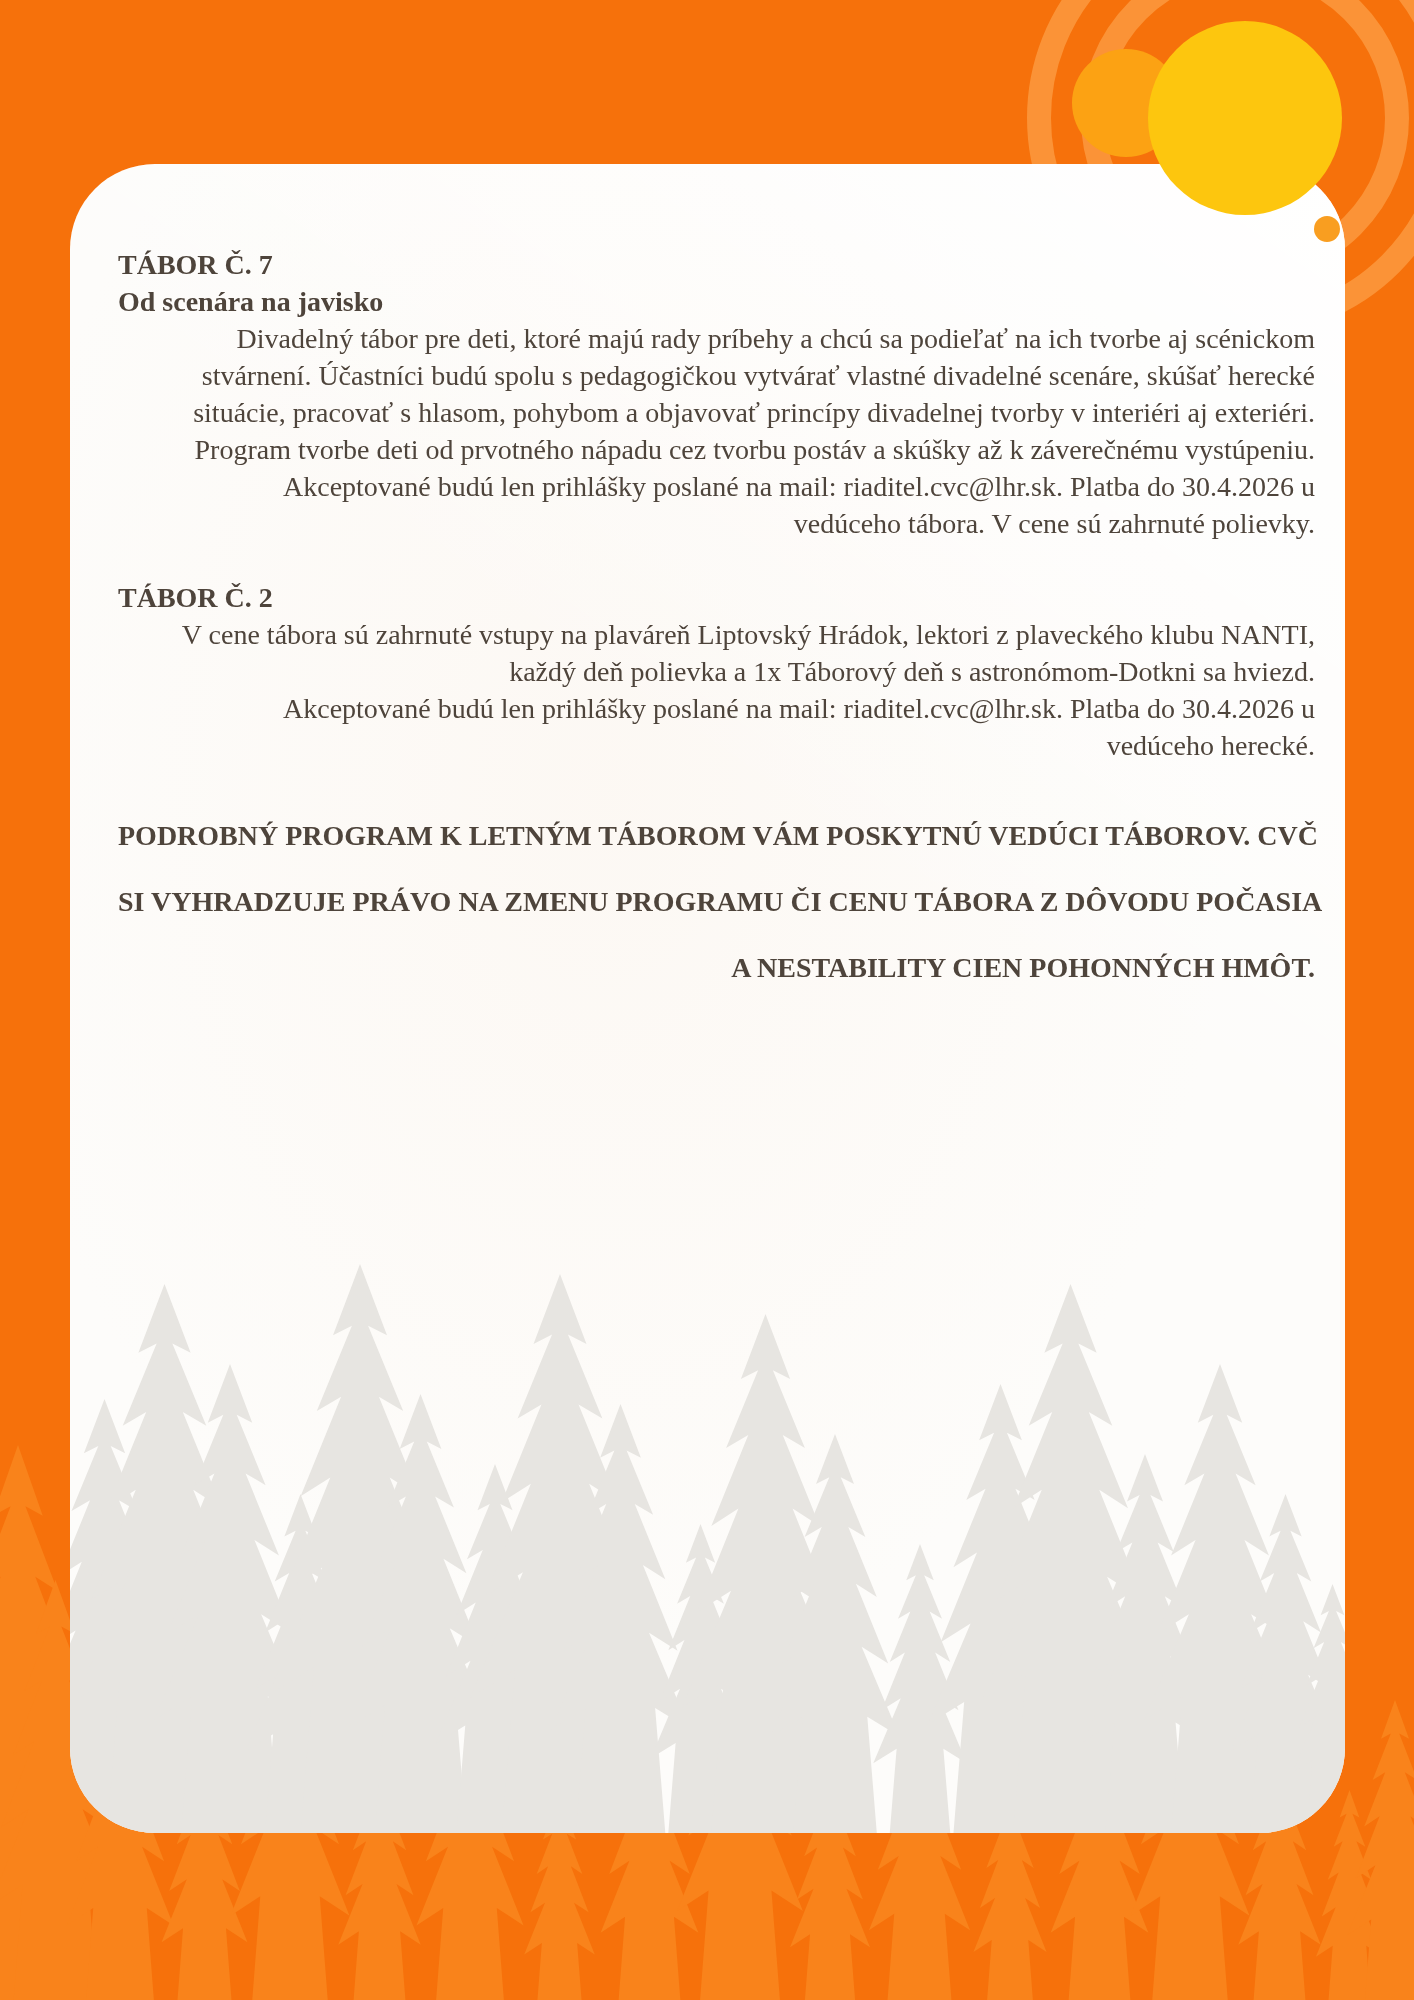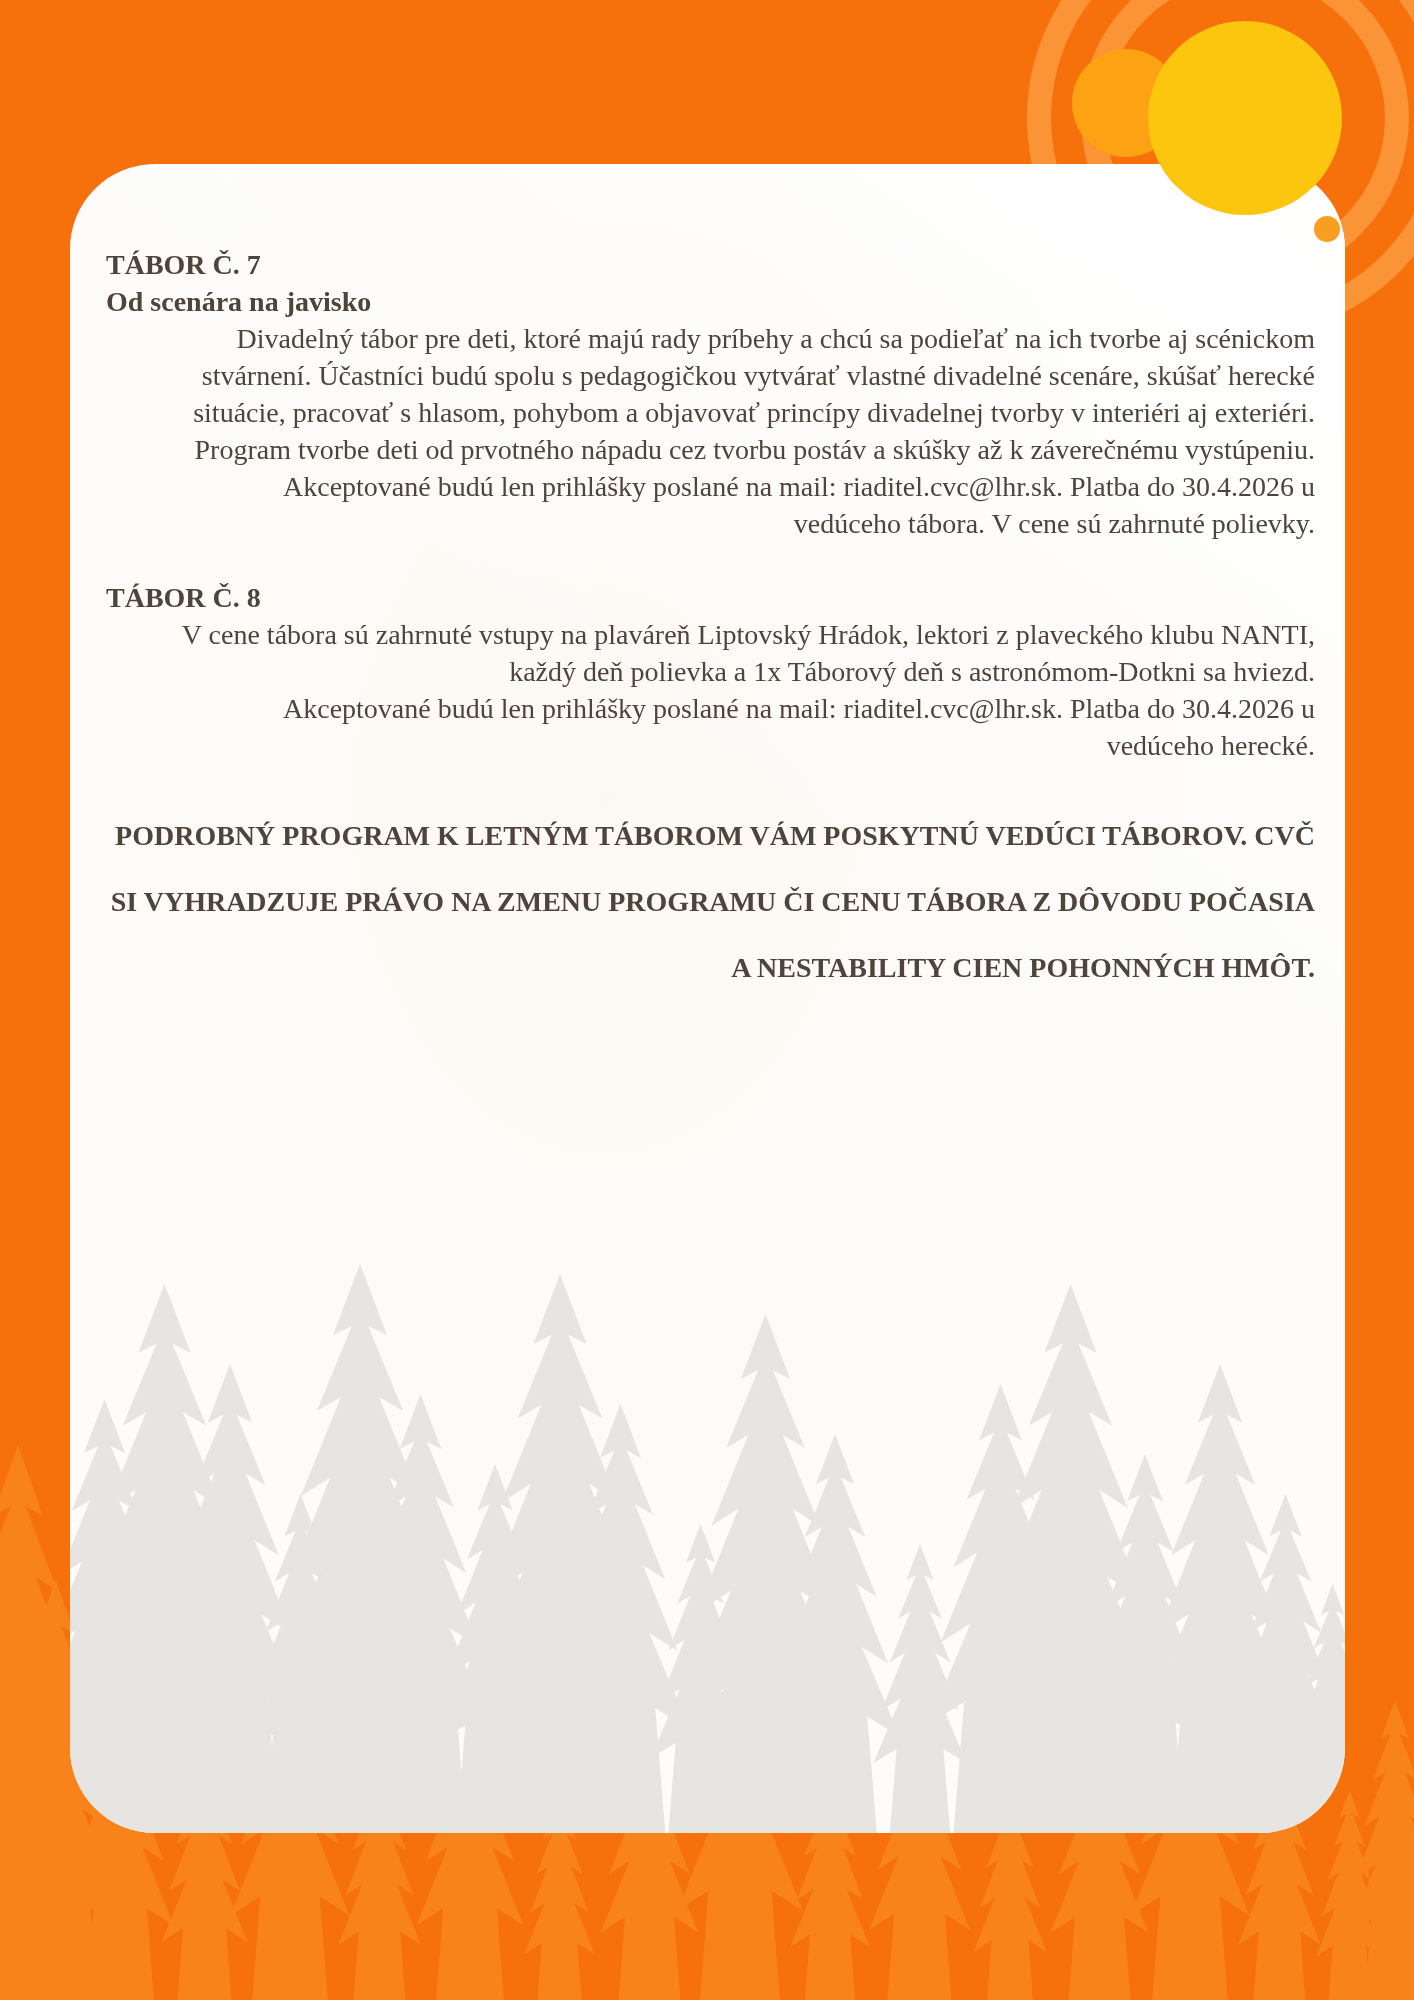--- a/index.html
+++ b/index.html
@@ -28,21 +28,21 @@
   .card .sheen{
     position:absolute;inset:0;
     background:linear-gradient(215deg, rgba(255,255,255,0.95) 0%, rgba(255,255,255,0) 42%),
                radial-gradient(ellipse at 42% 38%, rgba(252,245,238,0.55) 0%, rgba(252,245,238,0) 60%);
     pointer-events:none;
   }
   .trees-gray{position:absolute;left:0;bottom:0;z-index:1;}
   .trees-gray use{fill:#e7e5e1;}
 
   .content{
-    position:absolute;left:36px;top:82px;right:30px;z-index:2;
+    position:absolute;left:48px;top:82px;right:30px;z-index:2;
     color:#4e443b;font-size:28px;line-height:37px;
   }
   .line{white-space:nowrap;text-align:right;}
   .heading{font-weight:bold;white-space:nowrap;}
   .notice .line{font-weight:bold;margin-top:29px;}
   .spacer-a{height:37px;}
   .spacer-b{height:24px;}
 
   
   .sun-secondary{
@@ -130,21 +130,21 @@
       <div class="heading">Od scenára na javisko</div>
       <div class="line">Divadelný tábor pre deti, ktoré majú rady príbehy a chcú sa podieľať na ich tvorbe aj scénickom</div>
       <div class="line">stvárnení. Účastníci budú spolu s pedagogičkou vytvárať vlastné divadelné scenáre, skúšať herecké</div>
       <div class="line">situácie, pracovať s hlasom, pohybom a objavovať princípy divadelnej tvorby v interiéri aj exteriéri.</div>
       <div class="line">Program tvorbe deti od prvotného nápadu cez tvorbu postáv a skúšky až k záverečnému vystúpeniu.</div>
       <div class="line">Akceptované budú len prihlášky poslané na mail: riaditel.cvc@lhr.sk. Platba do 30.4.2026 u</div>
       <div class="line">vedúceho tábora. V cene sú zahrnuté polievky.</div>
 
       <div class="spacer-a"></div>
 
-      <div class="heading">TÁBOR Č. 8</div>
+      <div class="heading">TÁBOR Č. 2</div>
       <div class="line">V cene tábora sú zahrnuté vstupy na plaváreň Liptovský Hrádok, lektori z plaveckého klubu NANTI,</div>
       <div class="line">každý deň polievka a 1x Táborový deň s astronómom-Dotkni sa hviezd.</div>
       <div class="line">Akceptované budú len prihlášky poslané na mail: riaditel.cvc@lhr.sk. Platba do 30.4.2026 u</div>
       <div class="line">vedúceho herecké.</div>
 
       <div class="spacer-b"></div>
 
       <div class="notice">
         <div class="line">PODROBNÝ PROGRAM K LETNÝM TÁBOROM VÁM POSKYTNÚ VEDÚCI TÁBOROV. CVČ</div>
         <div class="line">SI VYHRADZUJE PRÁVO NA ZMENU PROGRAMU ČI CENU TÁBORA Z DÔVODU POČASIA</div>

